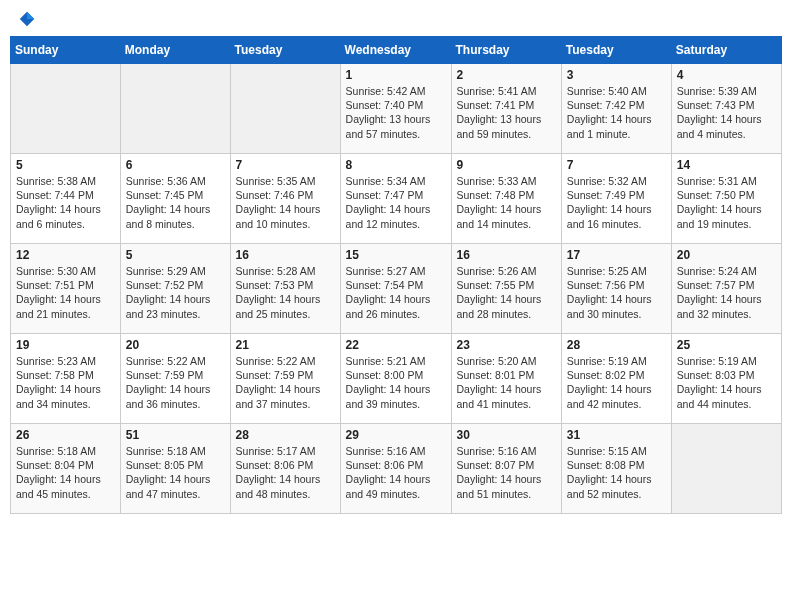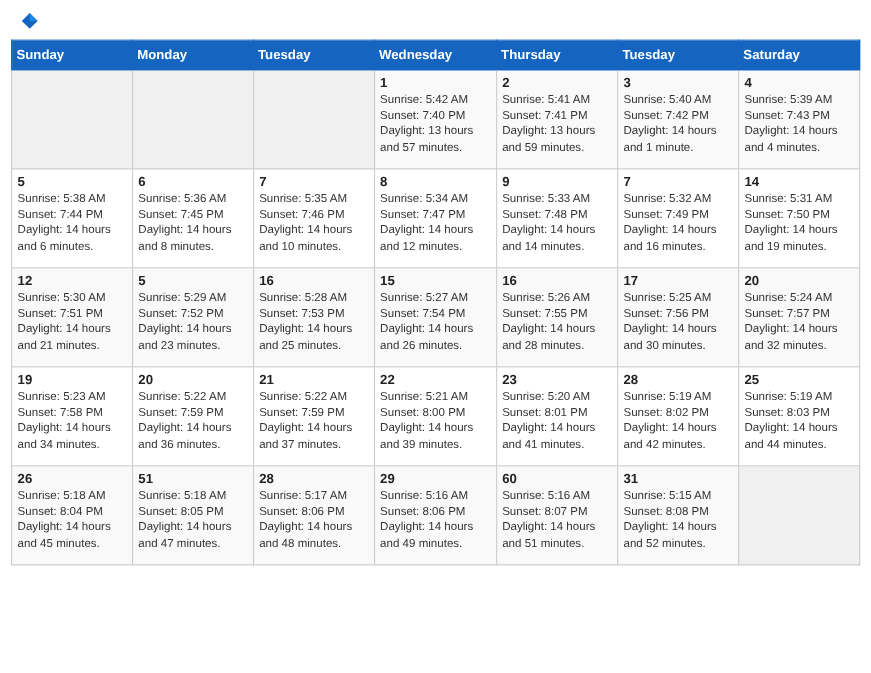--- a/index.html
+++ b/index.html
@@ -246,21 +246,21 @@
         </td>
         <td>
           <div class="day-number">28</div>
           <div class="cell-content">Sunrise: 5:17 AM<br>Sunset: 8:06 PM<br>Daylight: 14 hours and 48 minutes.</div>
         </td>
         <td>
           <div class="day-number">29</div>
           <div class="cell-content">Sunrise: 5:16 AM<br>Sunset: 8:06 PM<br>Daylight: 14 hours and 49 minutes.</div>
         </td>
         <td>
-          <div class="day-number">60</div>
+          <div class="day-number">30</div>
           <div class="cell-content">Sunrise: 5:16 AM<br>Sunset: 8:07 PM<br>Daylight: 14 hours and 51 minutes.</div>
         </td>
         <td>
           <div class="day-number">31</div>
           <div class="cell-content">Sunrise: 5:15 AM<br>Sunset: 8:08 PM<br>Daylight: 14 hours and 52 minutes.</div>
         </td>
         <td class="empty-cell"></td>
       </tr>
     </tbody>
 </table>

